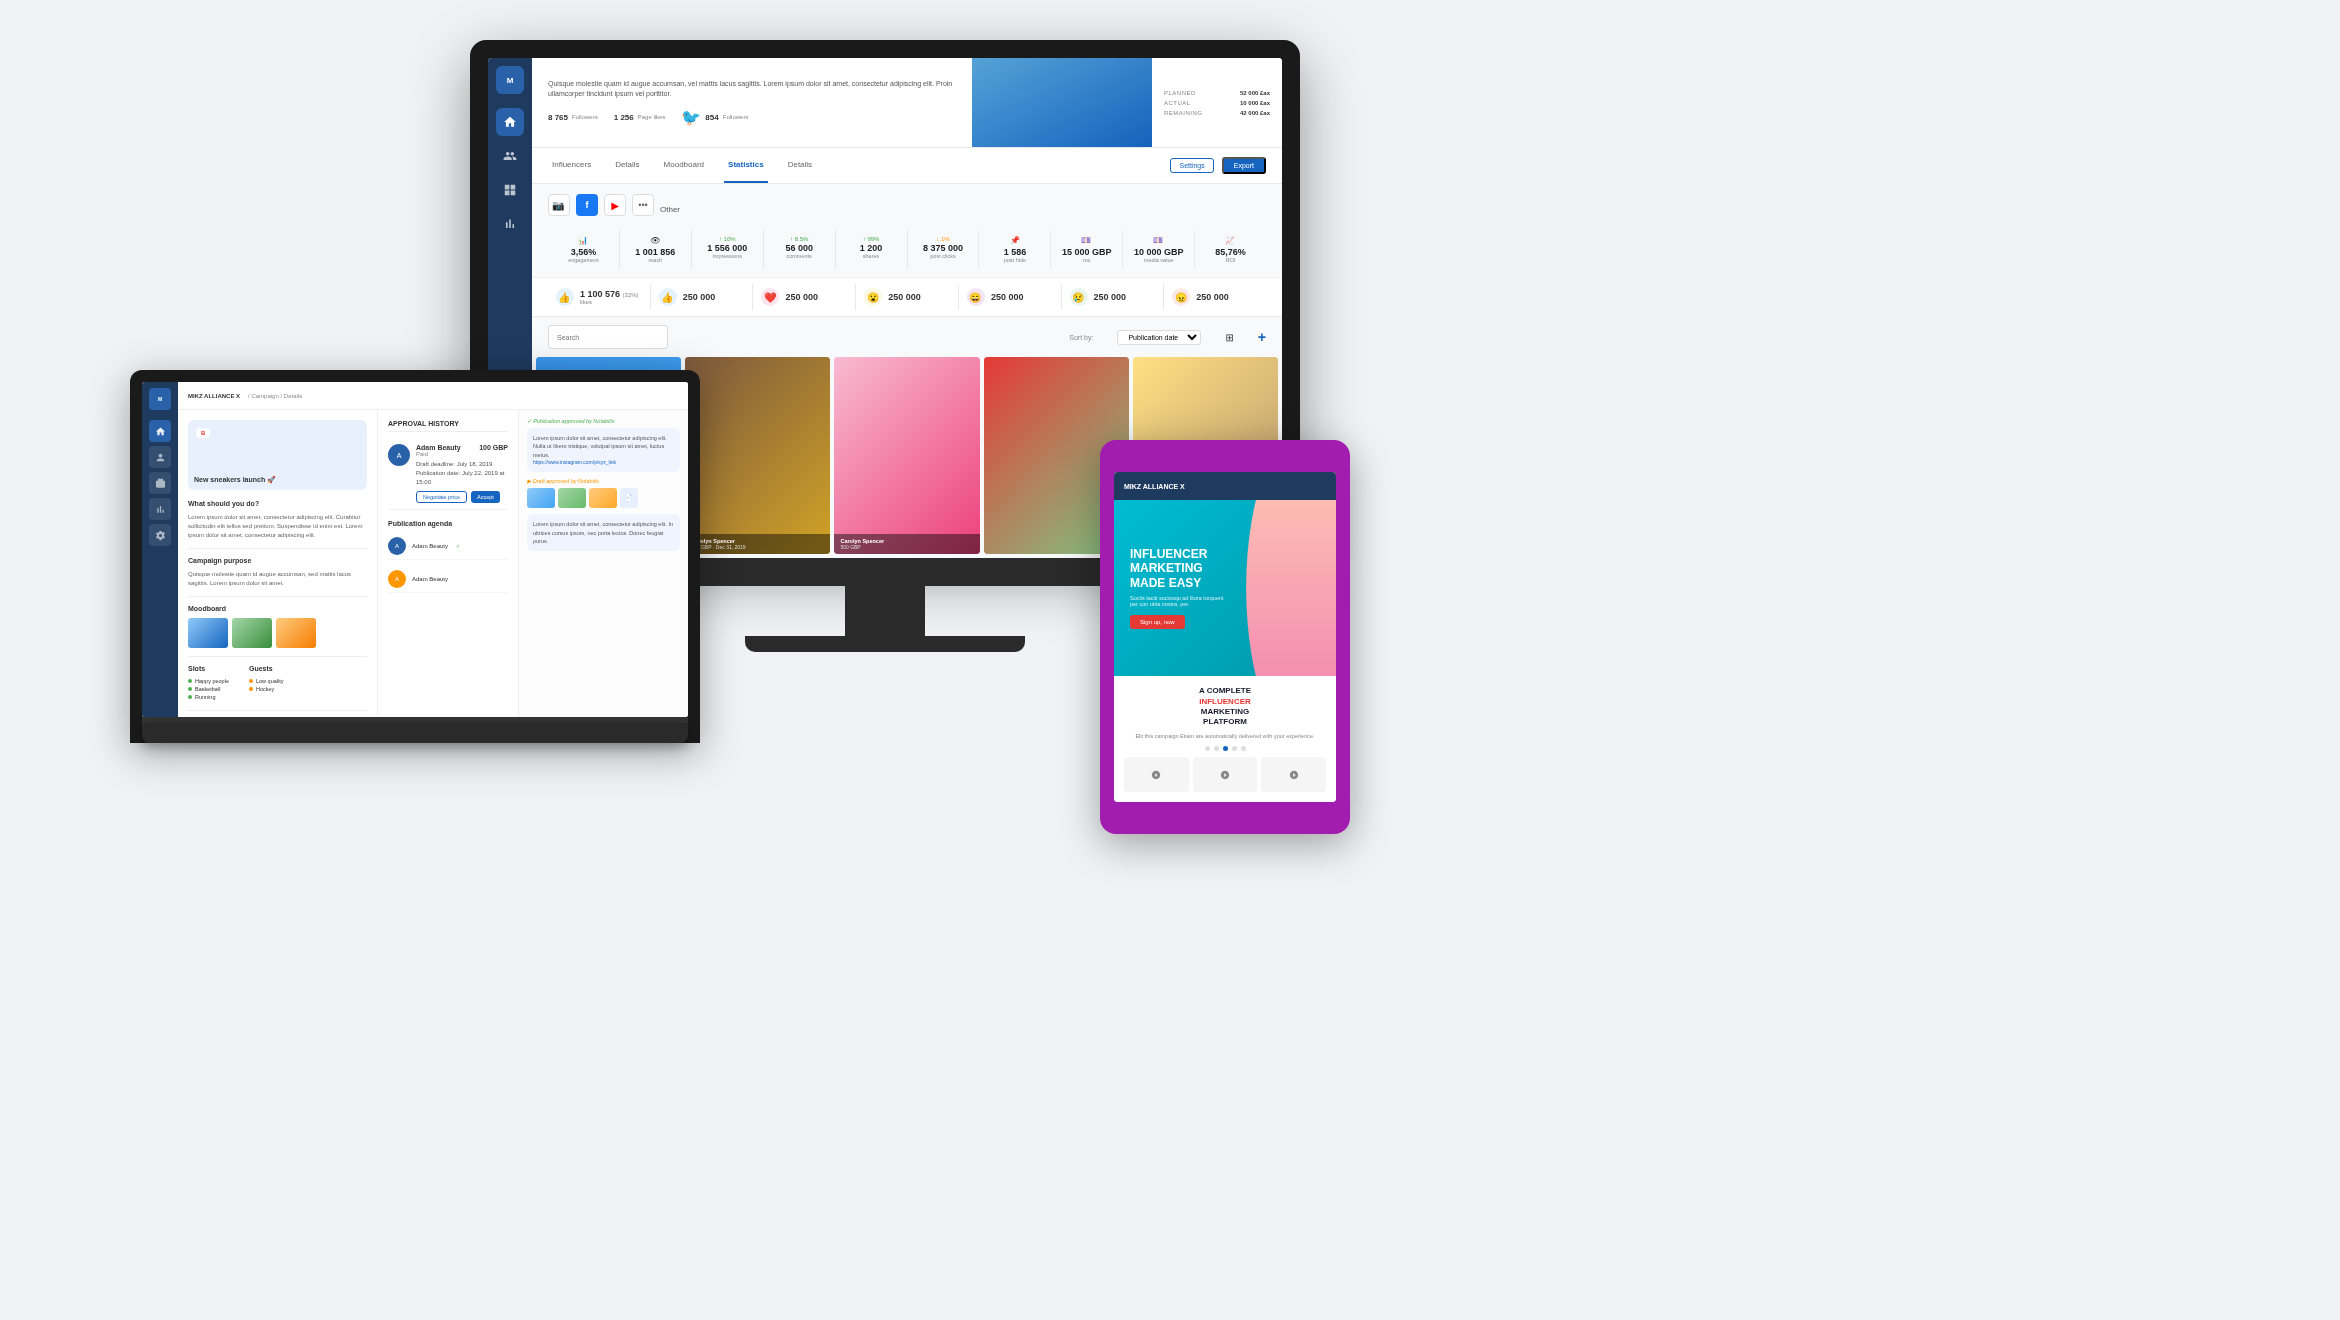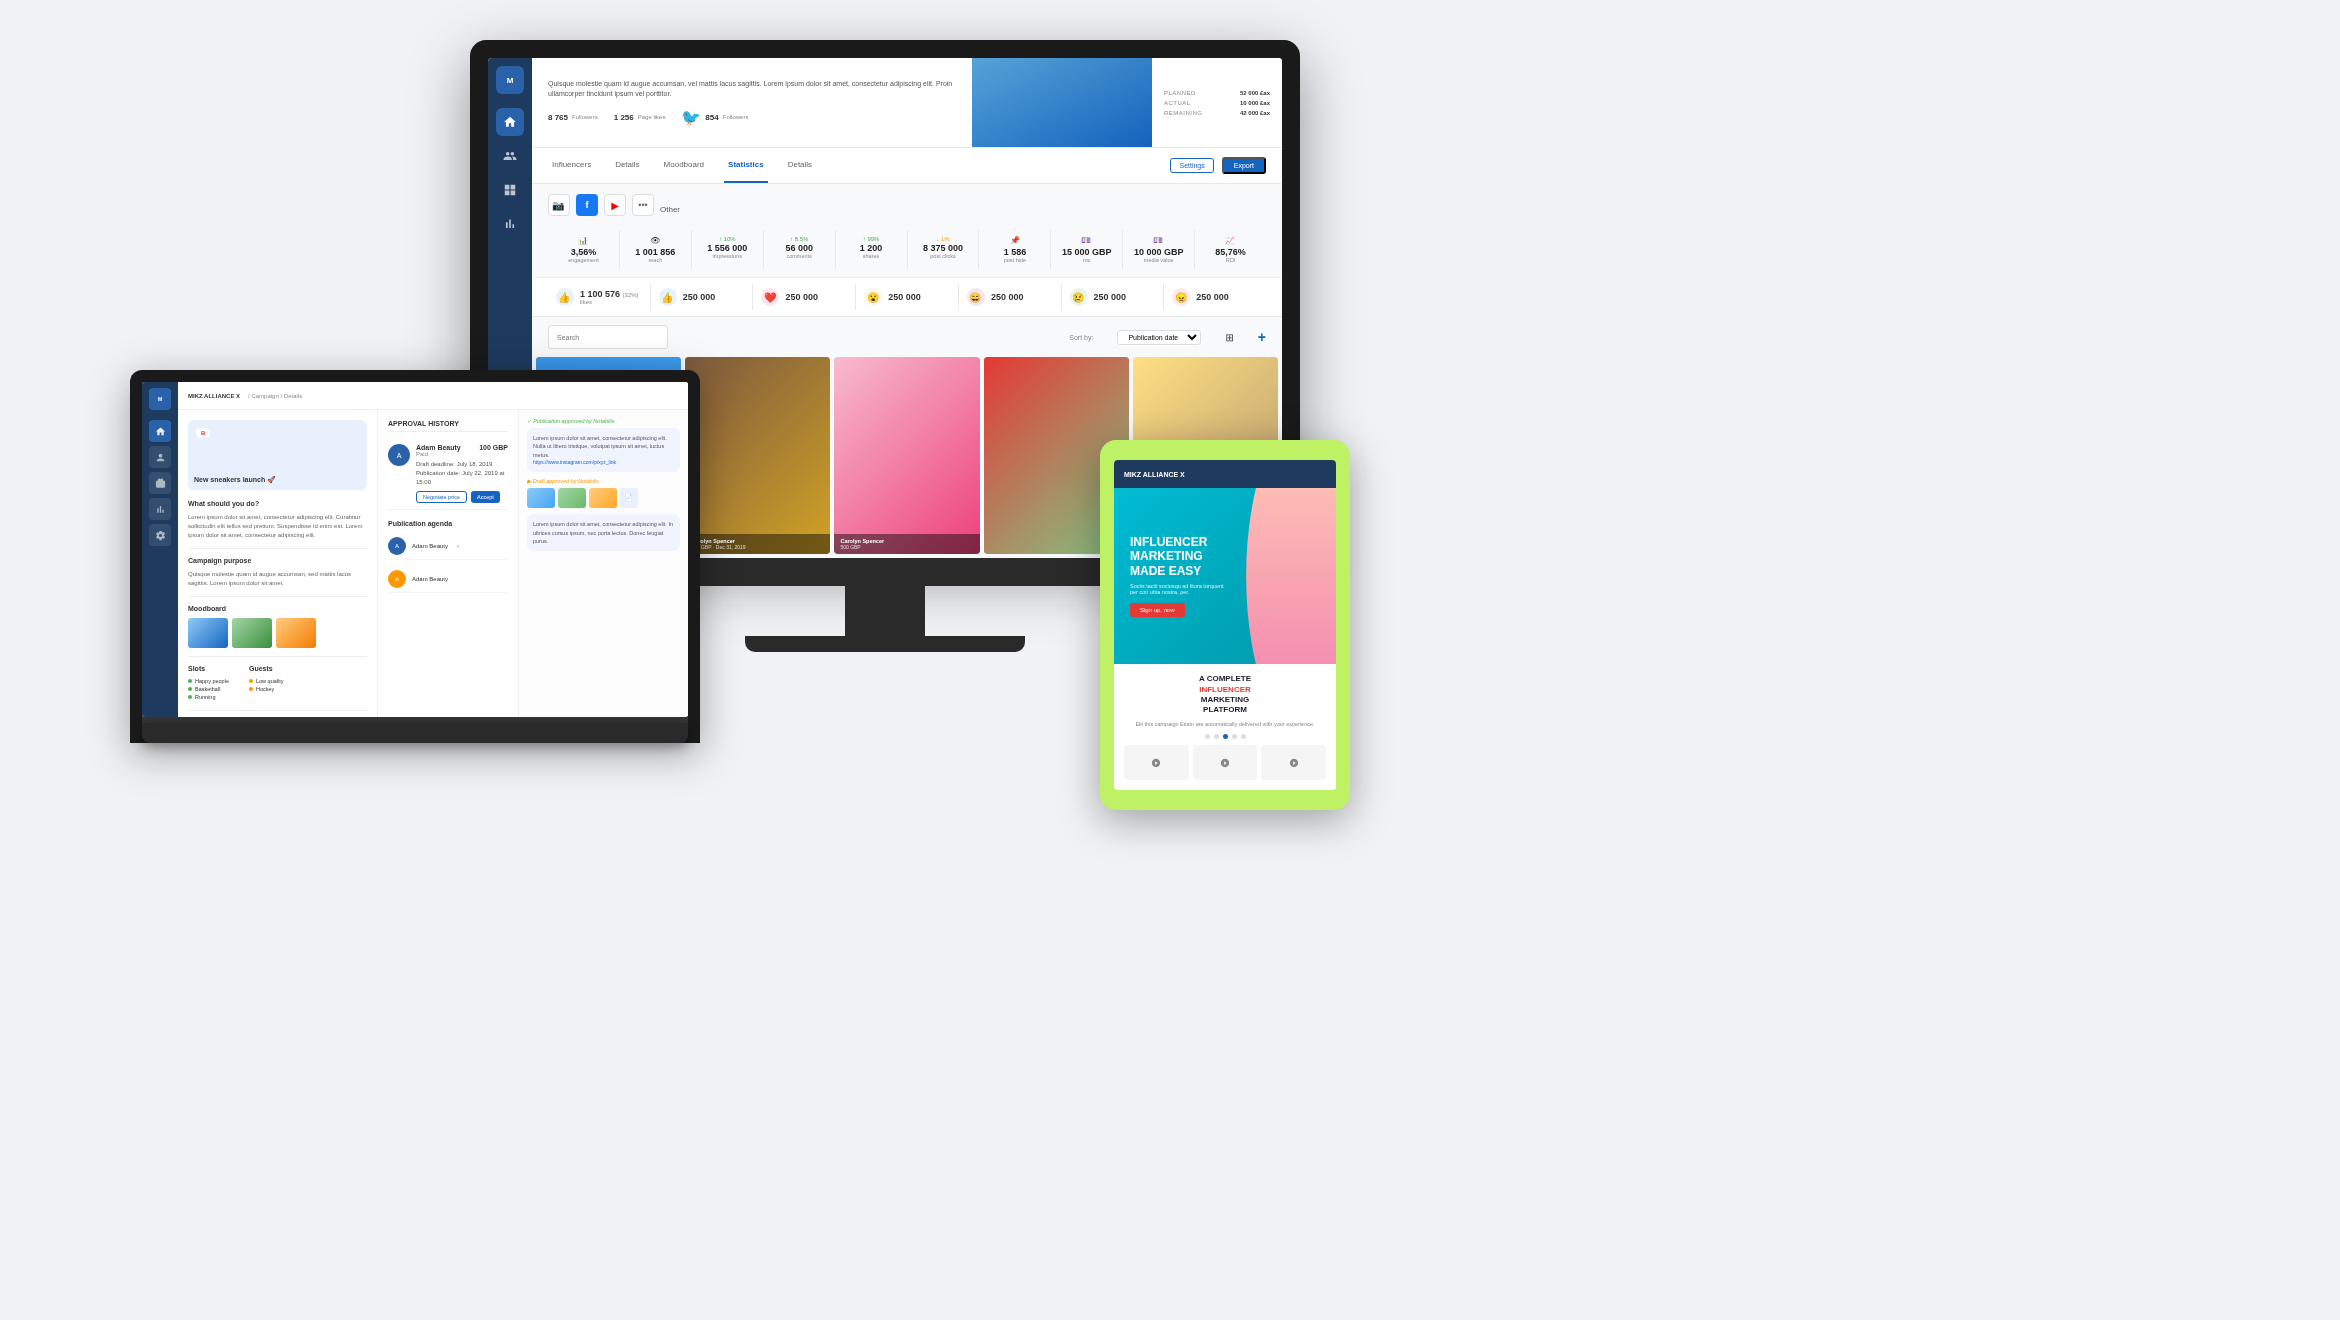--- a/index.html
+++ b/index.html
@@ -81,23 +81,23 @@
     }
 
     
     .tablet-wrap {
       position: absolute;
       top: 440px;
       left: 1100px;
       width: 250px;
     }
     .tablet-border {
-      background: #bef264;
+      background: #a21caf;
       border-radius: 16px;
-      padding: 20px 14px;
+      padding: 32px 14px;
       box-shadow: 0 10px 40px rgba(0,0,0,0.35);
     }
     .tablet-screen {
       background: #fff;
       border-radius: 4px;
       overflow: hidden;
       height: 330px;
     }
 
     

